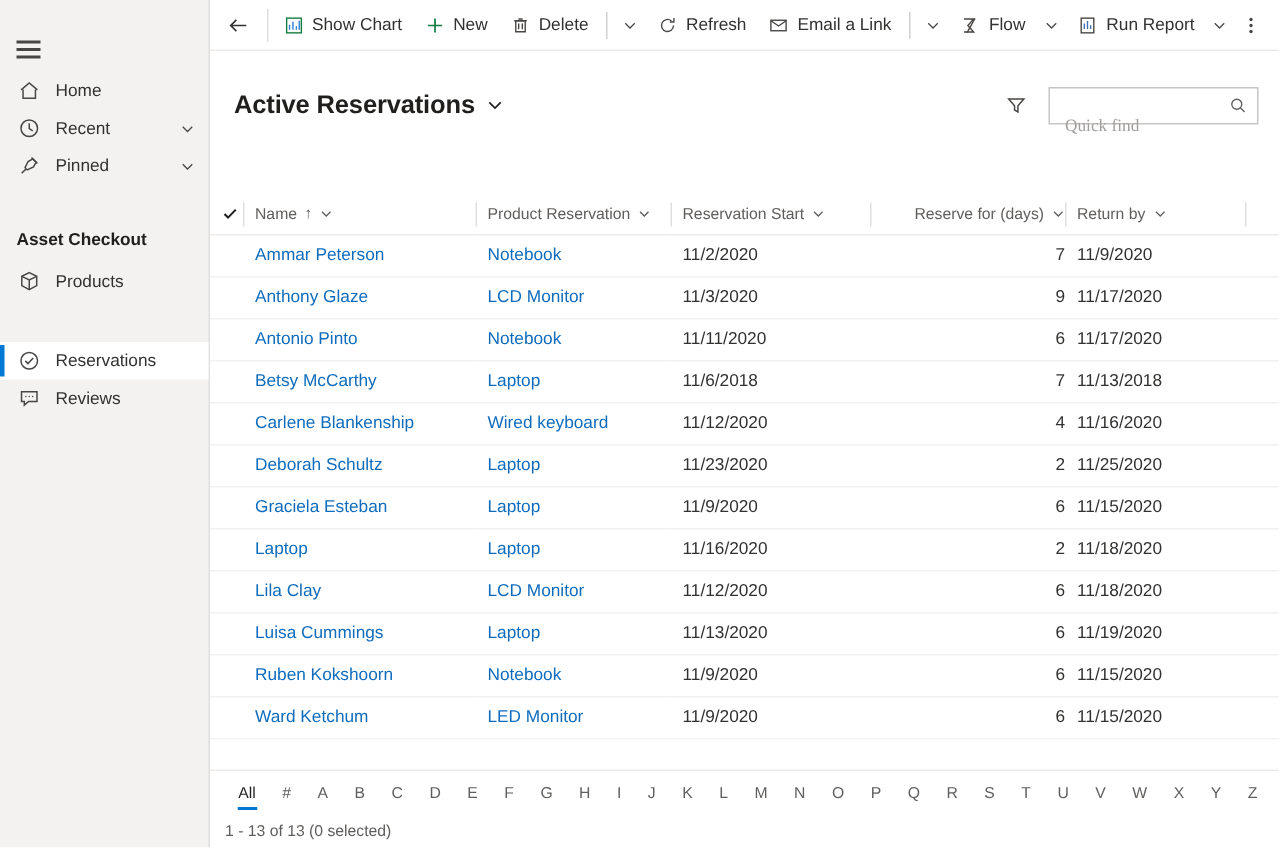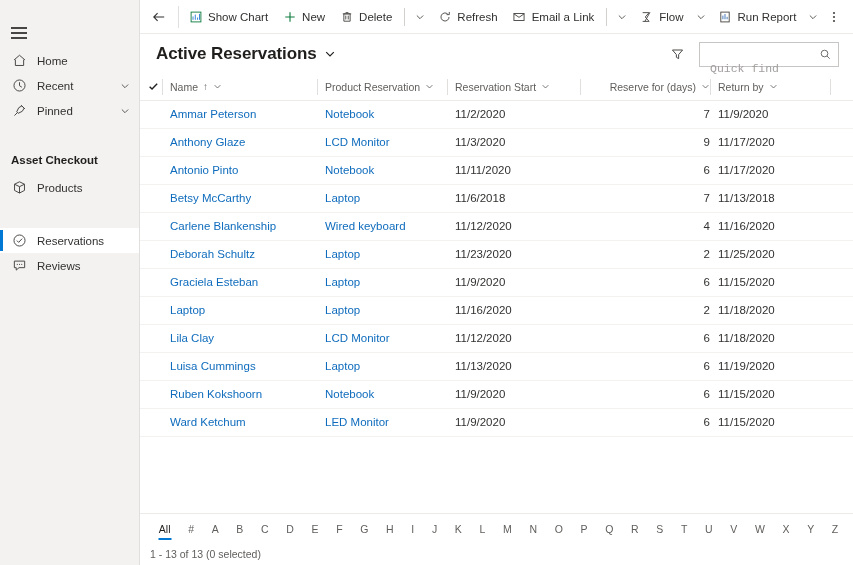--- a/index.html
+++ b/index.html
@@ -94,20 +94,21 @@
   }
 
   
   #main {
     flex: 1 1 auto;
     height: 565px;
     display: flex;
     flex-direction: column;
     background: #ffffff;
     min-width: 0;
+    gap: 16px;
   }
 
   
   #cmdbar {
     height: 34px;
     flex: 0 0 34px;
     display: flex;
     align-items: center;
     border-bottom: 1px solid #edebe9;
     padding-left: 4px;
@@ -190,41 +191,42 @@
     display: flex;
     align-items: center;
     padding: 0 6px 0 8px;
     background: #ffffff;
   }
   #quickfind input {
     border: none;
     outline: none;
     flex: 1 1 auto;
     font-size: 11.5px;
-    font-family: Liberation Mono, monospace;
+    font-family: Liberation Serif, serif;
     color: #323130;
     background: transparent;
     min-width: 0;
     margin-top: 28px;
   }
   #quickfind input::placeholder { color: #a19f9d; }
   #qf-icon { width: 14px; height: 14px; display:inline-flex; align-items:center; justify-content:center; cursor:pointer; }
 
   
   #gridwrap {
     flex: 1 1 auto;
     display: flex;
     flex-direction: column;
     min-height: 0;
     overflow: hidden;
   }
   table.grid {
     width: 100%;
     border-collapse: collapse;
     table-layout: fixed;
+    margin-top: 24px;
   }
   table.grid th {
     height: 26px;
     font-size: 10.5px;
     font-weight: normal;
     color: #605e5c;
     text-align: left;
     padding: 0 0 0 8px;
     border-bottom: 1px solid #edebe9;
     vertical-align: middle;

